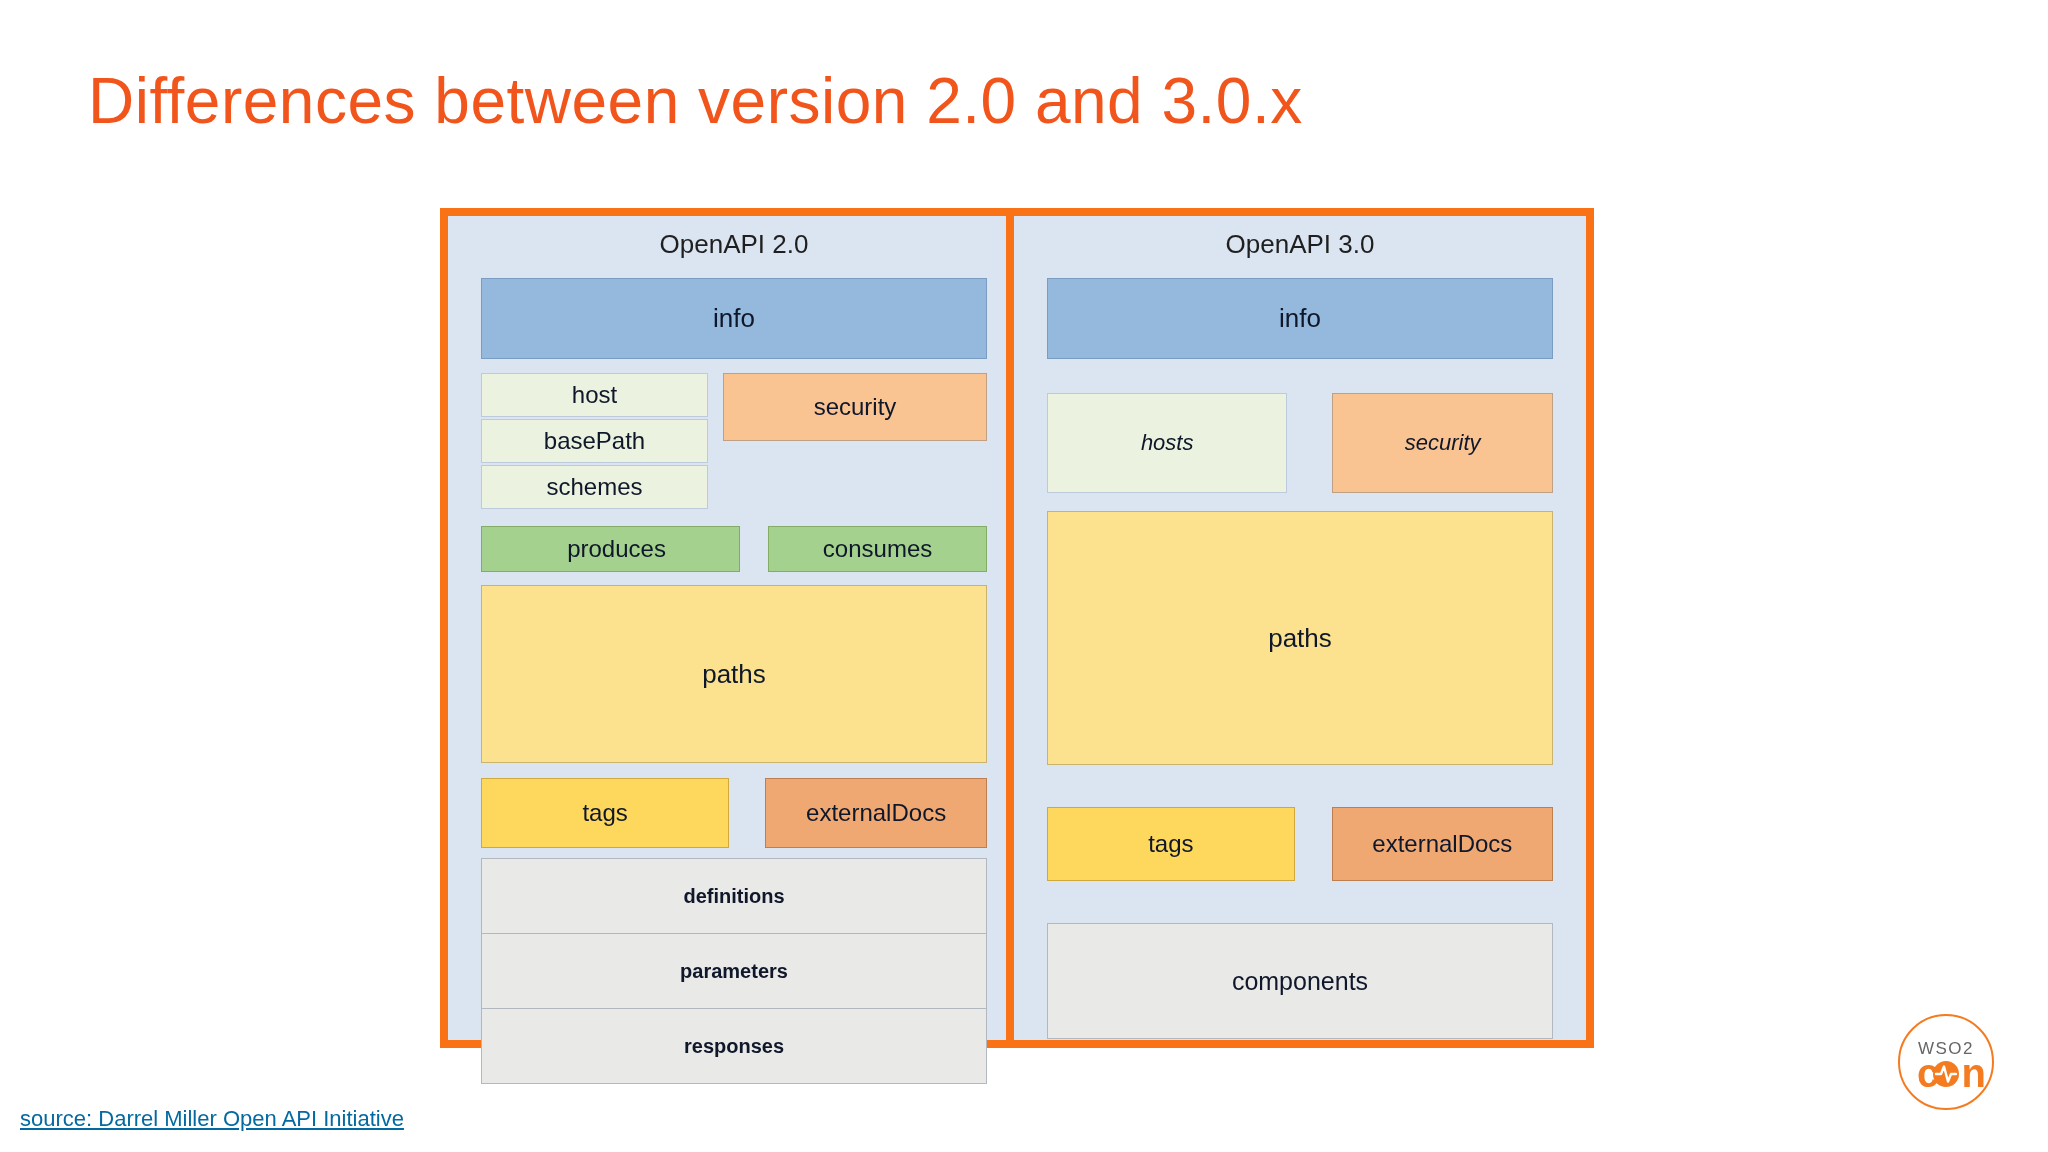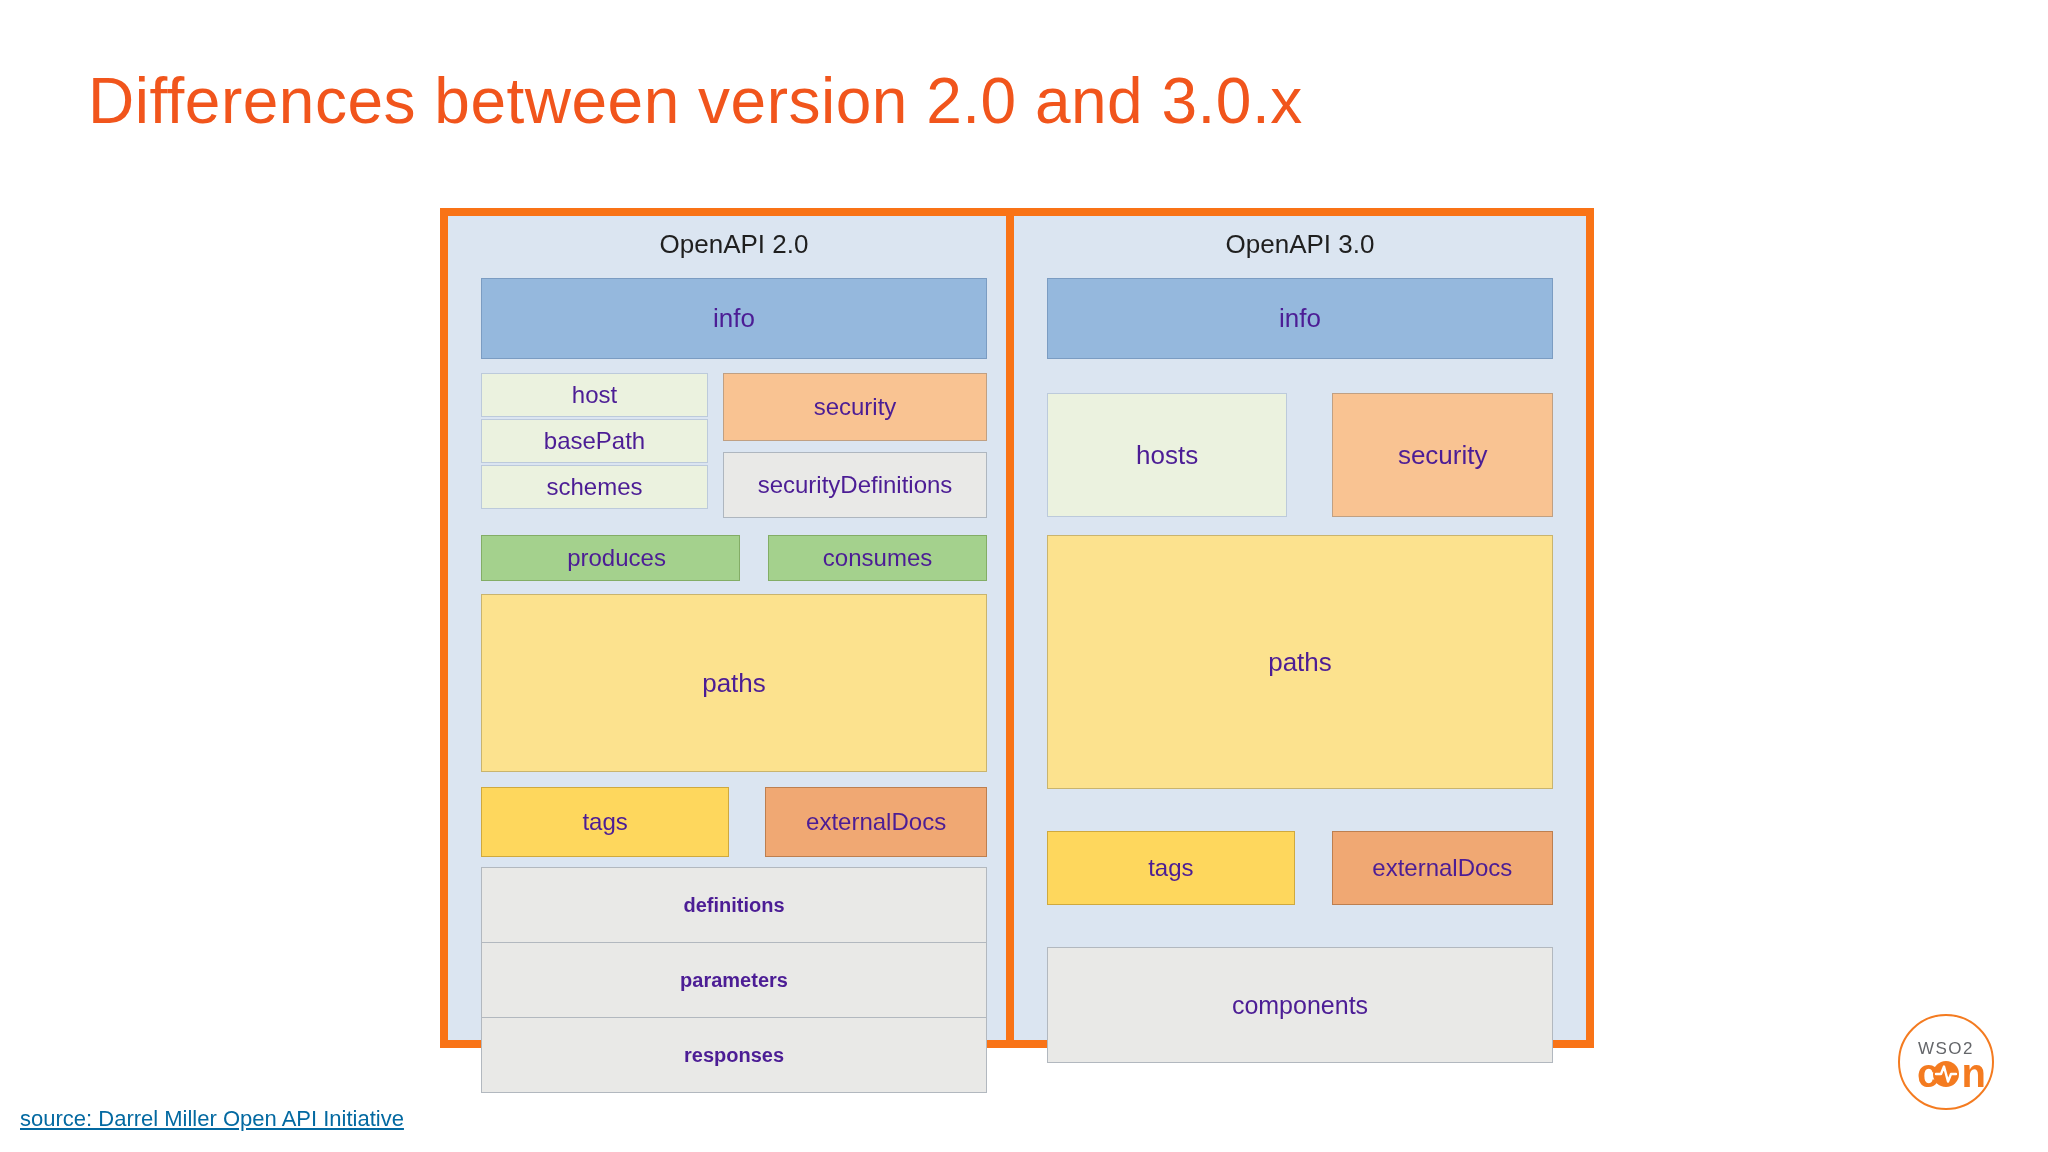--- a/index.html
+++ b/index.html
@@ -45,21 +45,21 @@
     font-size: 26px;
     color: #1f1f1f;
   }
 
   .box {
     display: flex;
     align-items: center;
     justify-content: center;
     border: 1px solid #9aa7b8;
     font-size: 26px;
-    color: #4c1d95;
+    color: #0f172a;
     text-align: center;
   }
 
   .info   { margin-top: 17px; height: 81px; background: #95b8dd; border-color: #7b9cc2; }
 
   .row { display: flex; }
 
   
   .cols      { margin-top: 14px; gap: 15px; align-items: flex-start; }
   .stack-l   { width: 227px; display: flex; flex-direction: column; gap: 2px; }
@@ -80,21 +80,21 @@
   .te .box   { height: 70px; font-size: 24px; }
   .tagsbox   { flex: 1.12; background: #fed75d; border-color: #cfa93e; }
   .extdocs   { flex: 1; background: #f0a873; border-color: #bd7f50; }
 
   .graystack { margin-top: 10px; display: flex; flex-direction: column; }
   .graystack .box { height: 76px; background: #e9e9e7; border-color: #b2b8bf; font-size: 20px; font-weight: bold; }
   .graystack .box + .box { margin-top: -1px; }
 
   
   .hs        { margin-top: 34px; gap: 45px; }
-  .hs .box   { height: 124px; font-size: 26px; }
+  .hs .box   { height: 100px; font-size: 22px; font-style: italic; }
   .hosts3    { flex: 1.09; background: #ebf2df; border-color: #bccadb; }
   .sec3      { flex: 1; background: #f9c392; border-color: #c0a083; }
   .paths3    { margin-top: 18px; height: 254px; }
   .te3       { margin-top: 42px; gap: 37px; }
   .te3 .box  { height: 74px; font-size: 24px; }
   .components{ margin-top: 42px; height: 116px; background: #e9e9e7; border-color: #b2b8bf; font-size: 25px; }
 
   .source-link {
     position: absolute;
     left: 20px;
@@ -126,21 +126,20 @@
     <div class="box info">info</div>
 
     <div class="row cols">
       <div class="stack-l">
         <div class="box">host</div>
         <div class="box">basePath</div>
         <div class="box">schemes</div>
       </div>
       <div class="stack-r">
         <div class="box sec2">security</div>
-        <div class="box secdef">securityDefinitions</div>
       </div>
     </div>
 
     <div class="row pc">
       <div class="box produces">produces</div>
       <div class="box consumes">consumes</div>
     </div>
 
     <div class="box paths paths2">paths</div>
 

